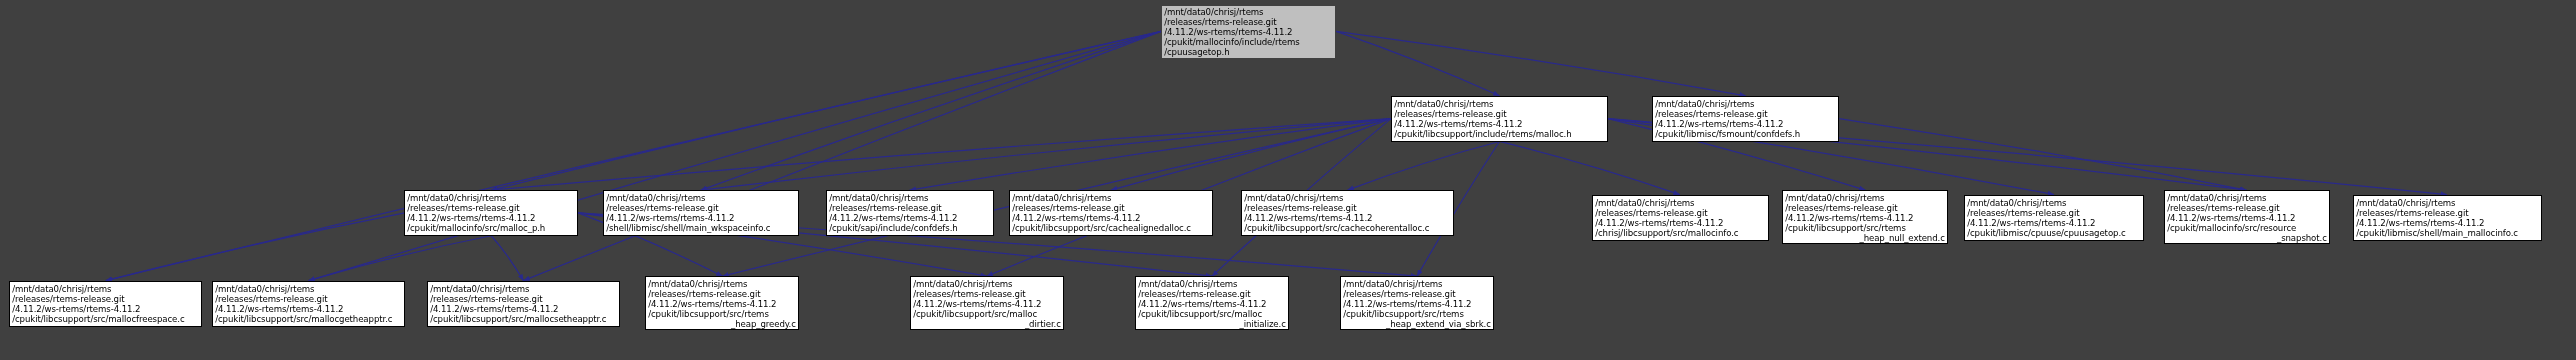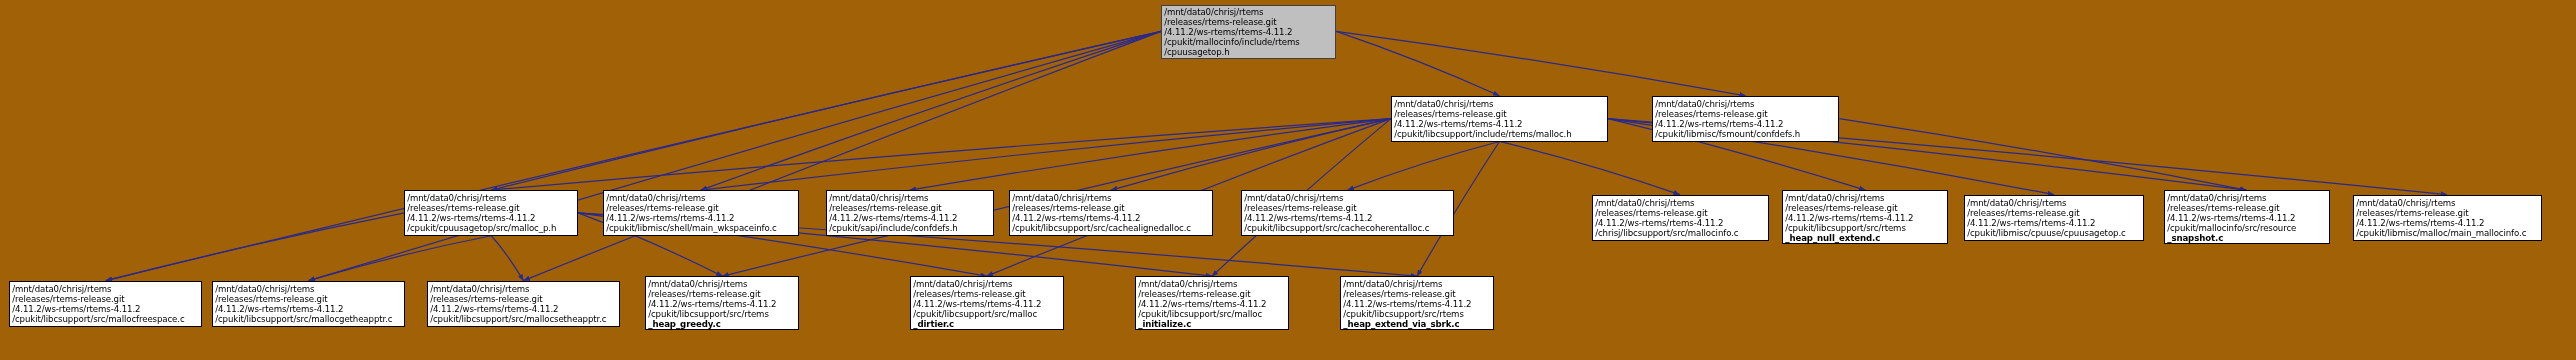--- a/index.html
+++ b/index.html
@@ -7,21 +7,21 @@
     padding: 0;
     background: #ffffff;
   }
   body {
     font-family: "DejaVu Sans", sans-serif;
   }
   #graph {
     position: relative;
     width: 2576px;
     height: 360px;
-    background: #a16207;
+    background: #404040;
     overflow: hidden;
   }
   #edges {
     position: absolute;
     left: 0;
     top: 0;
     width: 2576px;
     height: 360px;
     pointer-events: none;
   }
@@ -41,22 +41,21 @@
   }
   .node.root {
     background: #bfbfbf;
     border: 0.7px solid #404040;
   }
   .node .ln {
     display: block;
     text-align: left;
   }
   .node .ln.ctr {
-    text-align: left;
-    font-weight: bold;
+    text-align: right;
   }
 </style>
 </head>
 <body>
 
 <div id="graph">
   <svg id="edges" width="2576" height="360" viewBox="0 0 3441 481" xmlns="http://www.w3.org/2000/svg">
     <defs>
       <marker id="arrow" markerWidth="9" markerHeight="7" refX="8.5" refY="3.5" orient="auto" markerUnits="userSpaceOnUse">
         <path d="M0,0 L9,3.5 L0,7 z" fill="#29298c"></path>
@@ -91,30 +90,30 @@
         <path d="M772,284.5 Q868.5,320.75 965,369" marker-end="url(#arrow)"></path>
         <path d="M772,284.5 Q1045,320.75 1318,369" marker-end="url(#arrow)"></path>
         <path d="M772,284.5 Q1195.5,320.75 1619,369" marker-end="url(#arrow)"></path>
         <path d="M772,284.5 Q1332.5,320.75 1893,369" marker-end="url(#arrow)"></path>
       </g>
   </svg>
   <div id="node-layer">
       <div class="node root" style="left: 1161px; top: 4.5px; width: 175px; height: 54px;"><span class="ln">/mnt/data0/chrisj/rtems</span><span class="ln">/releases/rtems-release.git</span><span class="ln">/4.11.2/ws-rtems/rtems-4.11.2</span><span class="ln">/cpukit/mallocinfo/include/rtems</span><span class="ln">/cpuusagetop.h</span></div>
       <div class="node" style="left: 1391px; top: 96px; width: 217px; height: 46px;"><span class="ln">/mnt/data0/chrisj/rtems</span><span class="ln">/releases/rtems-release.git</span><span class="ln">/4.11.2/ws-rtems/rtems-4.11.2</span><span class="ln">/cpukit/libcsupport/include/rtems/malloc.h</span></div>
       <div class="node" style="left: 1652px; top: 96px; width: 187px; height: 46px;"><span class="ln">/mnt/data0/chrisj/rtems</span><span class="ln">/releases/rtems-release.git</span><span class="ln">/4.11.2/ws-rtems/rtems-4.11.2</span><span class="ln">/cpukit/libmisc/fsmount/confdefs.h</span></div>
-      <div class="node" style="left: 404px; top: 190px; width: 174px; height: 46px;"><span class="ln">/mnt/data0/chrisj/rtems</span><span class="ln">/releases/rtems-release.git</span><span class="ln">/4.11.2/ws-rtems/rtems-4.11.2</span><span class="ln">/cpukit/cpuusagetop/src/malloc_p.h</span></div>
-      <div class="node" style="left: 603px; top: 190px; width: 196px; height: 46px;"><span class="ln">/mnt/data0/chrisj/rtems</span><span class="ln">/releases/rtems-release.git</span><span class="ln">/4.11.2/ws-rtems/rtems-4.11.2</span><span class="ln">/cpukit/libmisc/shell/main_wkspaceinfo.c</span></div>
+      <div class="node" style="left: 404px; top: 190px; width: 174px; height: 46px;"><span class="ln">/mnt/data0/chrisj/rtems</span><span class="ln">/releases/rtems-release.git</span><span class="ln">/4.11.2/ws-rtems/rtems-4.11.2</span><span class="ln">/cpukit/mallocinfo/src/malloc_p.h</span></div>
+      <div class="node" style="left: 603px; top: 190px; width: 196px; height: 46px;"><span class="ln">/mnt/data0/chrisj/rtems</span><span class="ln">/releases/rtems-release.git</span><span class="ln">/4.11.2/ws-rtems/rtems-4.11.2</span><span class="ln">/shell/libmisc/shell/main_wkspaceinfo.c</span></div>
       <div class="node" style="left: 826px; top: 190px; width: 168px; height: 46px;"><span class="ln">/mnt/data0/chrisj/rtems</span><span class="ln">/releases/rtems-release.git</span><span class="ln">/4.11.2/ws-rtems/rtems-4.11.2</span><span class="ln">/cpukit/sapi/include/confdefs.h</span></div>
       <div class="node" style="left: 1009px; top: 190px; width: 204px; height: 46px;"><span class="ln">/mnt/data0/chrisj/rtems</span><span class="ln">/releases/rtems-release.git</span><span class="ln">/4.11.2/ws-rtems/rtems-4.11.2</span><span class="ln">/cpukit/libcsupport/src/cachealignedalloc.c</span></div>
       <div class="node" style="left: 1241px; top: 190px; width: 213px; height: 46px;"><span class="ln">/mnt/data0/chrisj/rtems</span><span class="ln">/releases/rtems-release.git</span><span class="ln">/4.11.2/ws-rtems/rtems-4.11.2</span><span class="ln">/cpukit/libcsupport/src/cachecoherentalloc.c</span></div>
       <div class="node" style="left: 1592px; top: 195px; width: 177px; height: 46px;"><span class="ln">/mnt/data0/chrisj/rtems</span><span class="ln">/releases/rtems-release.git</span><span class="ln">/4.11.2/ws-rtems/rtems-4.11.2</span><span class="ln">/chrisj/libcsupport/src/mallocinfo.c</span></div>
       <div class="node" style="left: 1782px; top: 190px; width: 166px; height: 54px;"><span class="ln">/mnt/data0/chrisj/rtems</span><span class="ln">/releases/rtems-release.git</span><span class="ln">/4.11.2/ws-rtems/rtems-4.11.2</span><span class="ln">/cpukit/libcsupport/src/rtems</span><span class="ln ctr">_heap_null_extend.c</span></div>
       <div class="node" style="left: 1964px; top: 195px; width: 180px; height: 46px;"><span class="ln">/mnt/data0/chrisj/rtems</span><span class="ln">/releases/rtems-release.git</span><span class="ln">/4.11.2/ws-rtems/rtems-4.11.2</span><span class="ln">/cpukit/libmisc/cpuuse/cpuusagetop.c</span></div>
       <div class="node" style="left: 2164px; top: 190px; width: 166px; height: 54px;"><span class="ln">/mnt/data0/chrisj/rtems</span><span class="ln">/releases/rtems-release.git</span><span class="ln">/4.11.2/ws-rtems/rtems-4.11.2</span><span class="ln">/cpukit/mallocinfo/src/resource</span><span class="ln ctr">_snapshot.c</span></div>
-      <div class="node" style="left: 2353px; top: 195px; width: 189px; height: 46px;"><span class="ln">/mnt/data0/chrisj/rtems</span><span class="ln">/releases/rtems-release.git</span><span class="ln">/4.11.2/ws-rtems/rtems-4.11.2</span><span class="ln">/cpukit/libmisc/malloc/main_mallocinfo.c</span></div>
+      <div class="node" style="left: 2353px; top: 195px; width: 189px; height: 46px;"><span class="ln">/mnt/data0/chrisj/rtems</span><span class="ln">/releases/rtems-release.git</span><span class="ln">/4.11.2/ws-rtems/rtems-4.11.2</span><span class="ln">/cpukit/libmisc/shell/main_mallocinfo.c</span></div>
       <div class="node" style="left: 9px; top: 281px; width: 193px; height: 46px;"><span class="ln">/mnt/data0/chrisj/rtems</span><span class="ln">/releases/rtems-release.git</span><span class="ln">/4.11.2/ws-rtems/rtems-4.11.2</span><span class="ln">/cpukit/libcsupport/src/mallocfreespace.c</span></div>
       <div class="node" style="left: 212px; top: 281px; width: 193px; height: 46px;"><span class="ln">/mnt/data0/chrisj/rtems</span><span class="ln">/releases/rtems-release.git</span><span class="ln">/4.11.2/ws-rtems/rtems-4.11.2</span><span class="ln">/cpukit/libcsupport/src/mallocgetheapptr.c</span></div>
       <div class="node" style="left: 427px; top: 281px; width: 193px; height: 46px;"><span class="ln">/mnt/data0/chrisj/rtems</span><span class="ln">/releases/rtems-release.git</span><span class="ln">/4.11.2/ws-rtems/rtems-4.11.2</span><span class="ln">/cpukit/libcsupport/src/mallocsetheapptr.c</span></div>
       <div class="node" style="left: 645px; top: 276px; width: 154px; height: 54px;"><span class="ln">/mnt/data0/chrisj/rtems</span><span class="ln">/releases/rtems-release.git</span><span class="ln">/4.11.2/ws-rtems/rtems-4.11.2</span><span class="ln">/cpukit/libcsupport/src/rtems</span><span class="ln ctr">_heap_greedy.c</span></div>
       <div class="node" style="left: 910px; top: 276px; width: 154px; height: 54px;"><span class="ln">/mnt/data0/chrisj/rtems</span><span class="ln">/releases/rtems-release.git</span><span class="ln">/4.11.2/ws-rtems/rtems-4.11.2</span><span class="ln">/cpukit/libcsupport/src/malloc</span><span class="ln ctr">_dirtier.c</span></div>
       <div class="node" style="left: 1135px; top: 276px; width: 154px; height: 54px;"><span class="ln">/mnt/data0/chrisj/rtems</span><span class="ln">/releases/rtems-release.git</span><span class="ln">/4.11.2/ws-rtems/rtems-4.11.2</span><span class="ln">/cpukit/libcsupport/src/malloc</span><span class="ln ctr">_initialize.c</span></div>
       <div class="node" style="left: 1340px; top: 276px; width: 154px; height: 54px;"><span class="ln">/mnt/data0/chrisj/rtems</span><span class="ln">/releases/rtems-release.git</span><span class="ln">/4.11.2/ws-rtems/rtems-4.11.2</span><span class="ln">/cpukit/libcsupport/src/rtems</span><span class="ln ctr">_heap_extend_via_sbrk.c</span></div>
     </div>
 </div>
 

